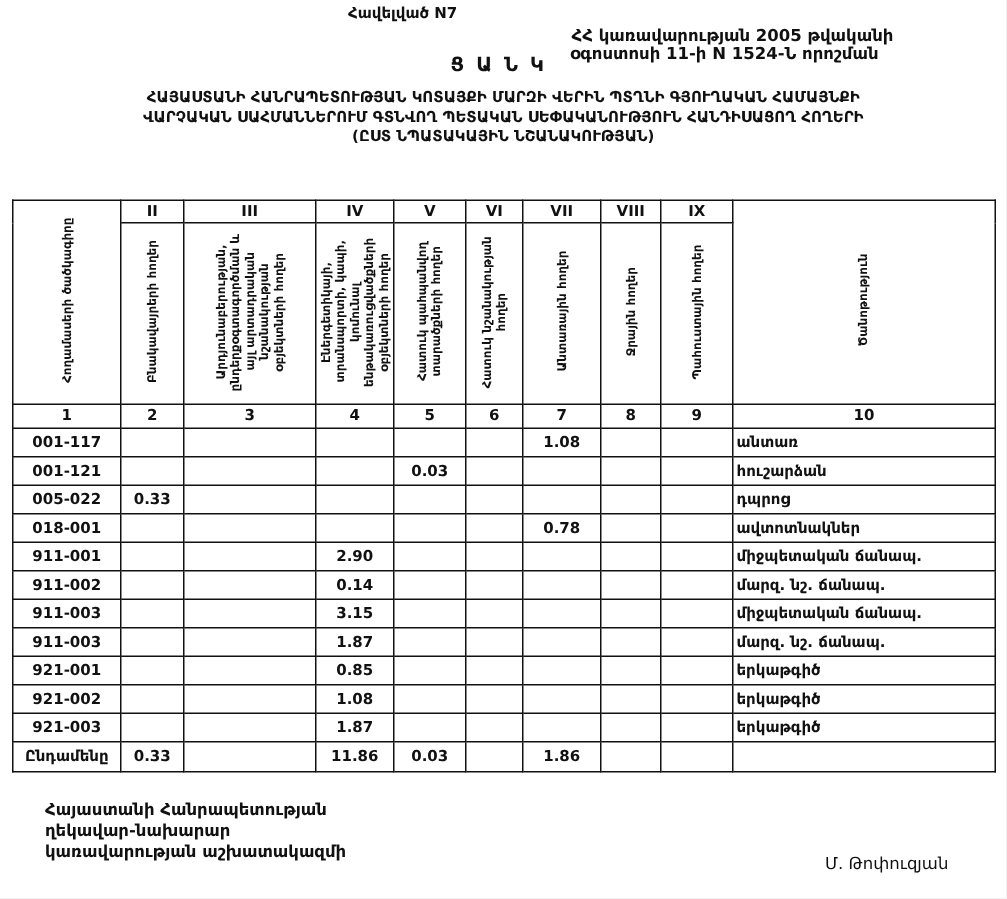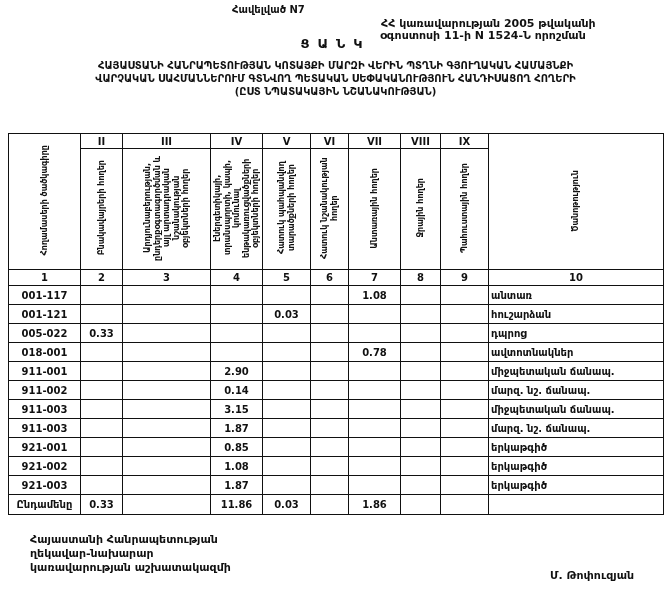--- a/index.html
+++ b/index.html
@@ -55,21 +55,21 @@
   tr.data-row td, tr.total-row td { height:18px; }
   td.code  { text-align:center; }
   td.val   { text-align:center; }
   td.note  { text-align:left; }
   tr.total-row td { height:19px; }
 
   .footer-left {
     left:30px; top:533px;
     font-size:11px; font-weight:bold; line-height:14px;
   }
-  .signature { left:550px; top:569px; font-size:11px; font-weight:bold; }
+  .signature { left:550px; top:569px; font-size:11px; font-weight:normal; }
 </style>
 </head>
 <body>
 
 <div class="page">
 
   <div class="abs appendix">Հավելված N7</div>
   <div class="abs decree-line1">ՀՀ կառավարության 2005 թվականի</div>
   <div class="abs decree-line2">օգոստոսի 11-ի N 1524-Ն որոշման</div>
 

